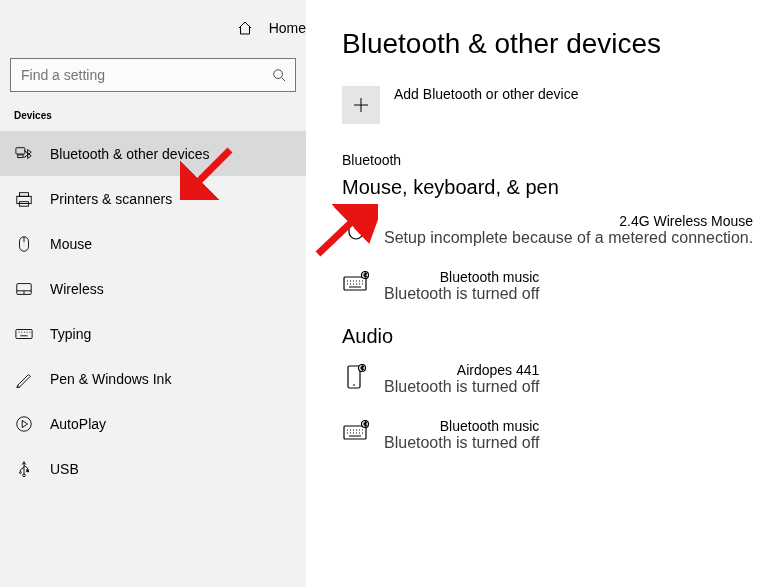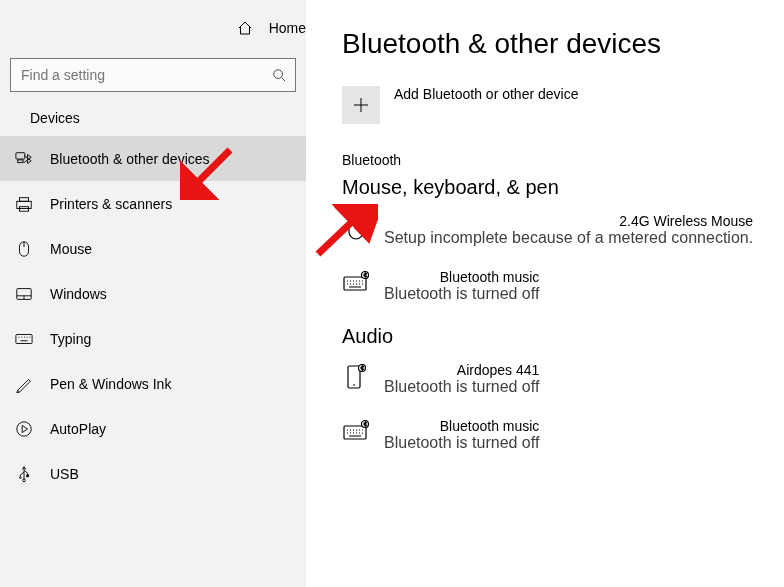--- a/index.html
+++ b/index.html
@@ -45,23 +45,23 @@
   .search-box input {
     border: none;
     background: transparent;
     font-size: 14px;
     flex: 1;
     outline: none;
     color: #555;
   }
   .search-box .sicon { width: 16px; display:flex; justify-content:center; color:#333; }
   .section-title {
-    font-weight: 400;
-    font-size: 14px;
-    padding: 18px 0 10px 30px;
+    font-weight: 700;
+    font-size: 10px;
+    padding: 18px 0 10px 14px;
   }
   .nav-item {
     display: flex;
     align-items: center;
     height: 45px;
     padding-left: 14px;
     cursor: pointer;
   }
   .nav-item.selected { background: #d9d9d9; }
   .nav-item .icon { width: 20px; display:flex; justify-content:center; }
@@ -174,21 +174,21 @@
     <span class="label">Mouse</span>
   </div>
 
   <div class="nav-item">
     <span class="icon">
       <svg width="18" height="18" viewBox="0 0 20 20" fill="none" stroke="#000" stroke-width="1">
           <rect x="2" y="4" width="16" height="12" rx="1"></rect>
           <path d="M2 12 h16 M10 12 v4"></path>
         </svg>
     </span>
-    <span class="label">Windows</span>
+    <span class="label">Wireless</span>
   </div>
 
   <div class="nav-item">
     <span class="icon">
       <svg width="18" height="18" viewBox="0 0 20 20" fill="none" stroke="#000" stroke-width="1">
           <rect x="1" y="5" width="18" height="10" rx="1"></rect>
           <path d="M4 8 h1 M7 8 h1 M10 8 h1 M13 8 h1 M16 8 h1 M6 12 h8"></path>
         </svg>
     </span>
     <span class="label">Typing</span>

